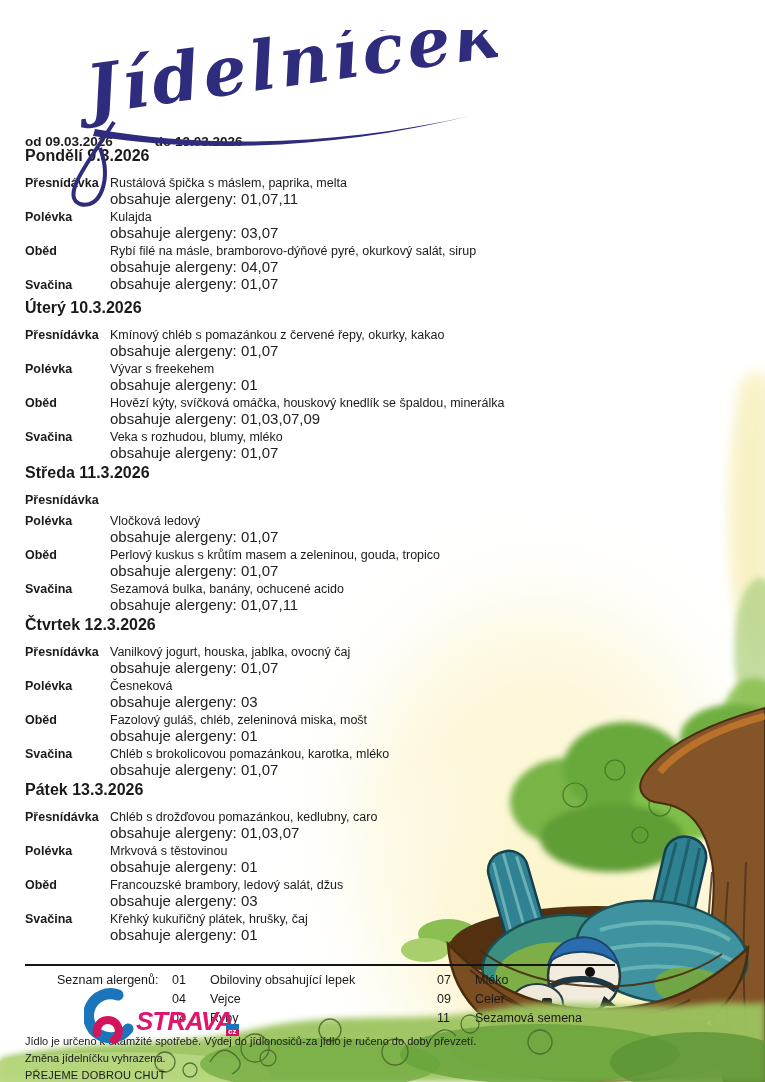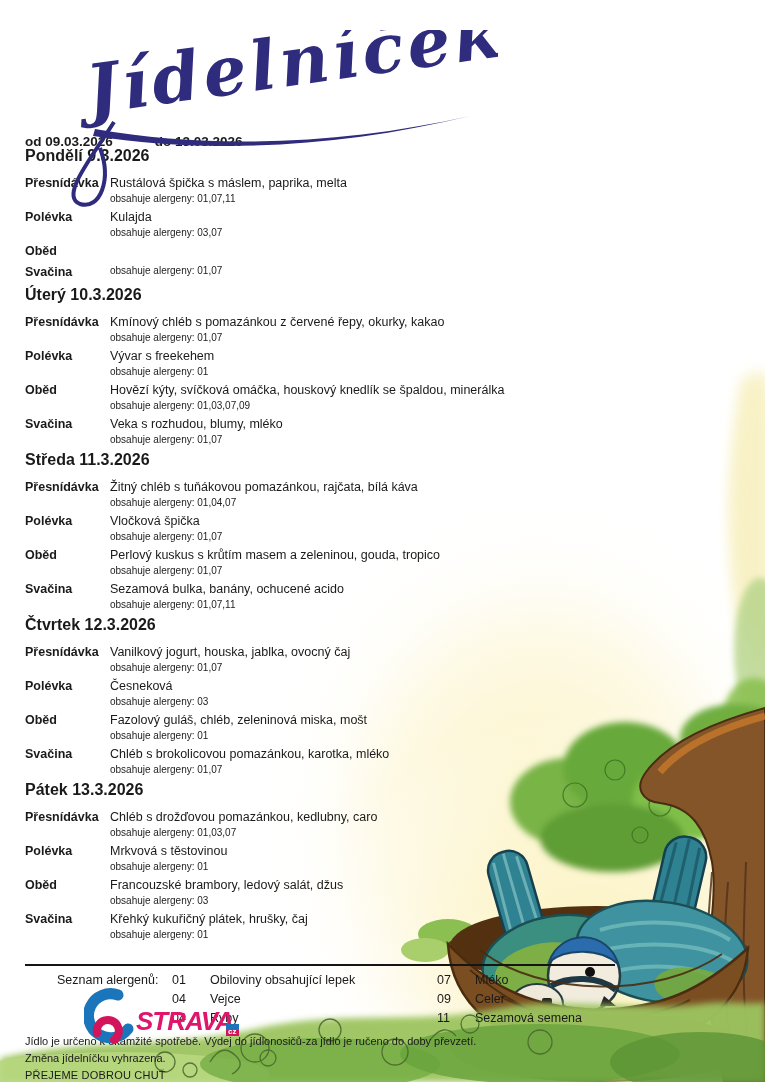--- a/index.html
+++ b/index.html
@@ -15,21 +15,21 @@
   #title-svg{position:absolute;left:18px;top:30px;width:480px;height:190px;z-index:3;pointer-events:none;}
   .date-line{position:absolute;left:25px;top:134px;z-index:2;font-size:13.5px;font-weight:bold;white-space:nowrap;}
   .date-line .gap{display:inline-block;width:42px;}
   
   #menu-days{position:absolute;left:25px;top:146px;width:600px;z-index:1;}
   .day{margin:0 0 0 0;}
   .day-title{font-size:16px;font-weight:bold;margin:0 0 10px 0;line-height:19px;}
   .meal-row{display:flex;margin:0 0 4px 0;}
   .meal-label{width:85px;flex:0 0 85px;font-size:12.5px;font-weight:bold;line-height:17px;}
   .meal-food{font-size:12.5px;line-height:17px;white-space:nowrap;}
-  .meal-allergens{font-size:10px;line-height:13px;color:#222;}
+  .meal-allergens{font-size:15px;line-height:13px;color:#222;}
   
   #footer{position:absolute;left:25px;top:964px;width:720px;z-index:1;}
   .separator{width:590px;height:2px;background:#151515;}
   .allergen-block{display:flex;margin-top:5px;font-size:12.5px;line-height:19px;}
   .allergen-label{width:115px;flex:0 0 115px;margin-left:32px;}
   .allergen-grid{display:grid;grid-auto-flow:column;grid-template-rows:repeat(3,19px);grid-template-columns:265px auto;}
   .allergen-item{display:flex;align-items:flex-end;}
   .allergen-code{width:38px;flex:0 0 38px;}
   .notes{margin-top:5px;font-size:11px;line-height:17px;}
   .note-caps{letter-spacing:0.2px;}
@@ -166,20 +166,24 @@
     </div>
     <div class="meal-row">
       <div class="meal-label">Polévka</div>
       <div class="meal-body">
         <div class="meal-food">Kulajda</div>
         <div class="meal-allergens">obsahuje alergeny: 03,07</div>
       </div>
     </div>
     <div class="meal-row">
       <div class="meal-label">Oběd</div>
+      <div class="meal-body">
+        <div class="meal-food">Rybí filé na másle, bramborovo-dýňové pyré, okurkový salát, sirup</div>
+        <div class="meal-allergens">obsahuje alergeny: 04,07</div>
+      </div>
     </div>
     <div class="meal-row">
       <div class="meal-label">Svačina</div>
       <div class="meal-body">
         <div class="meal-allergens">obsahuje alergeny: 01,07</div>
       </div>
     </div>
     </section>
     <section class="day">
       <h2 class="day-title">Úterý 10.3.2026</h2>
@@ -211,29 +215,25 @@
         <div class="meal-food">Veka s rozhudou, blumy, mléko</div>
         <div class="meal-allergens">obsahuje alergeny: 01,07</div>
       </div>
     </div>
     </section>
     <section class="day">
       <h2 class="day-title">Středa 11.3.2026</h2>
 
     <div class="meal-row">
       <div class="meal-label">Přesnídávka</div>
-      <div class="meal-body">
-        <div class="meal-food">Žitný chléb s tuňákovou pomazánkou, rajčata, bílá káva</div>
-        <div class="meal-allergens">obsahuje alergeny: 01,04,07</div>
-      </div>
-    </div>
-    <div class="meal-row">
-      <div class="meal-label">Polévka</div>
-      <div class="meal-body">
-        <div class="meal-food">Vločková špička</div>
+    </div>
+    <div class="meal-row">
+      <div class="meal-label">Polévka</div>
+      <div class="meal-body">
+        <div class="meal-food">Vločková ledový</div>
         <div class="meal-allergens">obsahuje alergeny: 01,07</div>
       </div>
     </div>
     <div class="meal-row">
       <div class="meal-label">Oběd</div>
       <div class="meal-body">
         <div class="meal-food">Perlový kuskus s krůtím masem a zeleninou, gouda, tropico</div>
         <div class="meal-allergens">obsahuje alergeny: 01,07</div>
       </div>
     </div>

